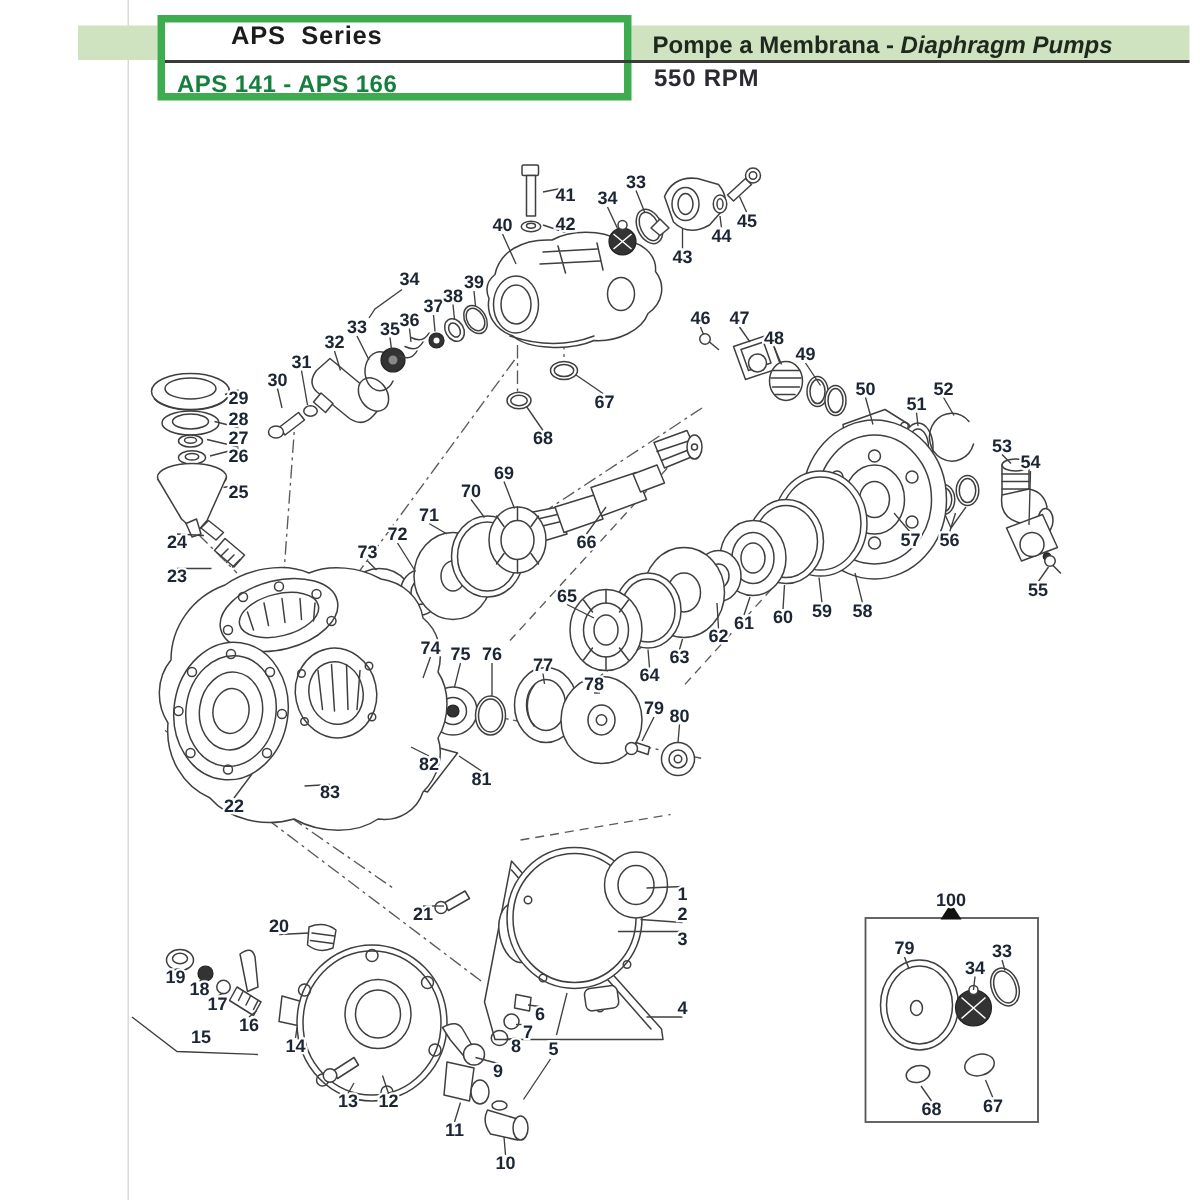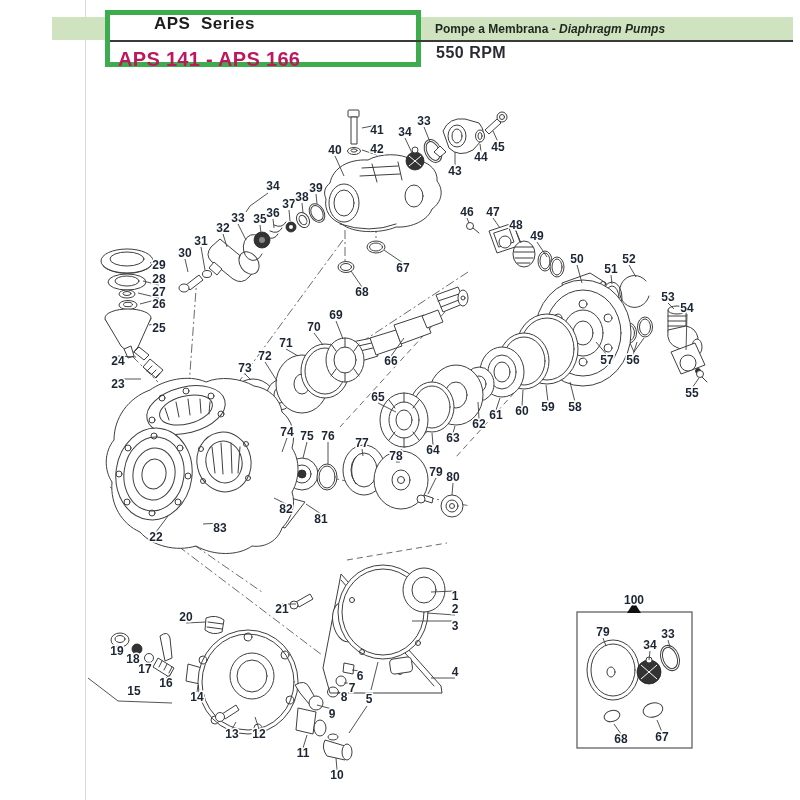--- a/index.html
+++ b/index.html
@@ -4,24 +4,24 @@
 <style>
   html,body{margin:0;padding:0;background:#fff;}
   .page{position:relative;width:800px;height:800px;background:#fff;overflow:hidden;
         font-family:"Liberation Sans",sans-serif;}
   .margin-line{position:absolute;left:85px;top:0;width:1px;height:800px;background:#d9d9d9;}
   .band{position:absolute;left:52px;top:17px;width:741px;height:23px;}
   .series-box{position:absolute;left:105px;top:10px;width:306px;height:47px;
               background:#fff;border:5px solid #3cac4e;z-index:3;}
   .series-title{position:absolute;left:8px;top:-1px;font-size:17px;font-weight:bold;
                 color:#1c1c1c;white-space:pre;letter-spacing:.5px;margin-left:36px;}
-  .model-range{position:absolute;left:8px;top:33px;font-size:20px;font-weight:bold;
-               color:#be185d;letter-spacing:.3px;}
+  .model-range{position:absolute;left:8px;top:33px;font-size:16px;font-weight:bold;
+               color:#15803d;letter-spacing:.3px;}
   .rule{position:absolute;left:110px;top:40px;width:683px;height:2px;z-index:4;}
-  .subtitle{position:absolute;left:435px;top:22px;font-size:12px;font-weight:bold;
+  .subtitle{position:absolute;left:435px;top:22px;font-size:16px;font-weight:bold;
             color:#1e281e;z-index:2;white-space:pre;}
   .subtitle .it{font-style:italic;}
   .rpm{position:absolute;left:436px;top:44px;font-size:16px;font-weight:bold;
        color:#2a2a33;letter-spacing:.5px;}
   svg#diagram-svg{position:absolute;left:0;top:0;z-index:1;}
   .ln{fill:none;stroke:#3f3f3f;stroke-width:1;stroke-linecap:round;stroke-linejoin:round;}
   .fw{fill:#fff;stroke:#3f3f3f;stroke-width:1;stroke-linejoin:round;}
   .dk{fill:#333;stroke:#222;stroke-width:.8;}
   .dd{fill:none;stroke:#5a5a5a;stroke-width:.9;stroke-dasharray:9 3 2 3;}
   .dsh{fill:none;stroke:#5a5a5a;stroke-width:.9;stroke-dasharray:6 4;}

